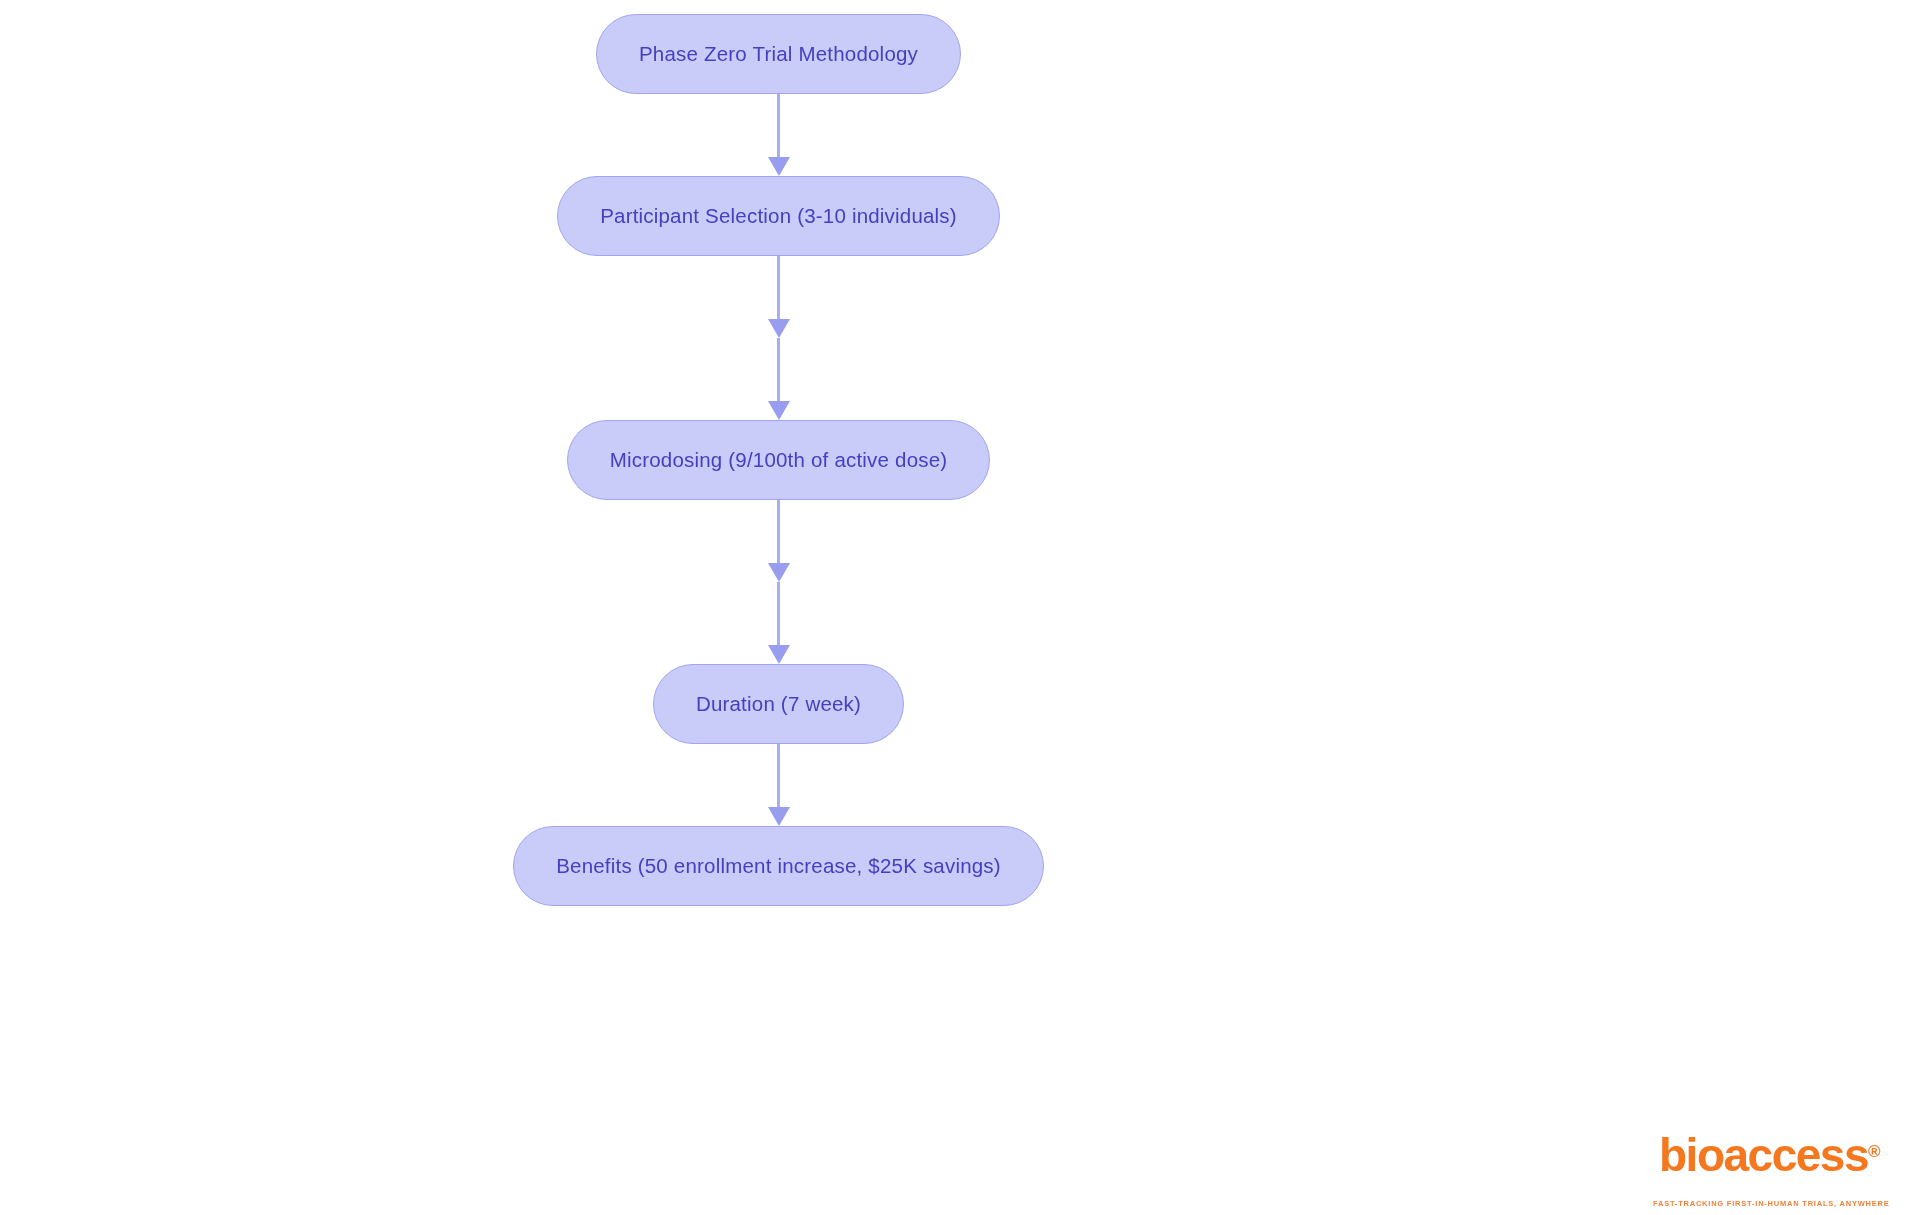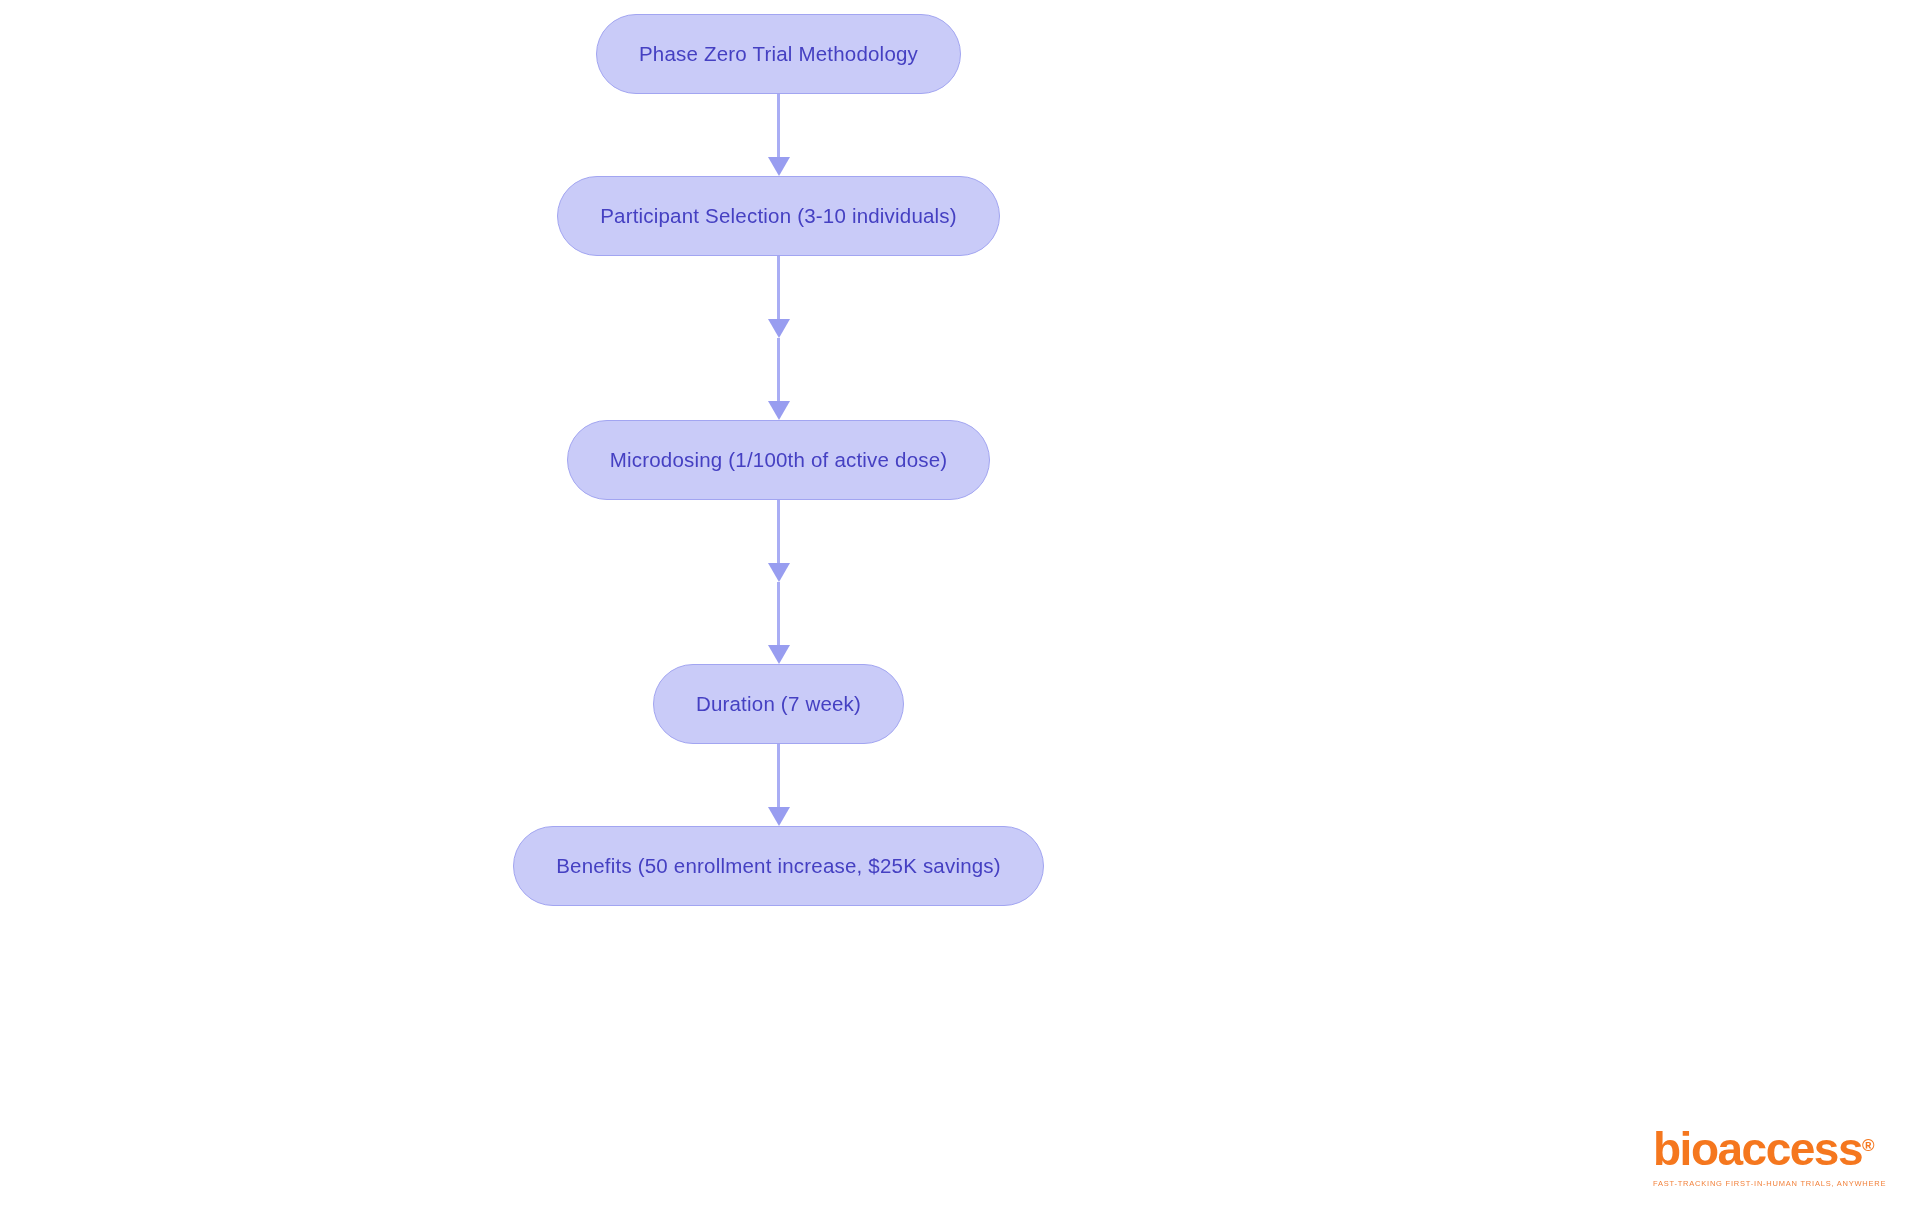--- a/index.html
+++ b/index.html
@@ -60,35 +60,36 @@
     position: absolute;
     left: 1653px;
     top: 1122px;
     width: 220px;
     color: #f5771e;
   }
   .logo-word {
     font-weight: bold;
     font-size: 46px;
     letter-spacing: -1.5px;
-    line-height: 54px;
+    line-height: 66px;
     white-space: nowrap;
+    margin-left: 6px;
   }
   .logo-reg {
     font-size: 17px;
     font-weight: bold;
     vertical-align: top;
     position: relative;
     top: -3px;
     letter-spacing: 0;
   }
   .logo-tagline {
-    margin-top: 3px;
+    margin-top: 11px;
     font-size: 7.5px;
-    font-weight: normal;
+    font-weight: bold;
     letter-spacing: 0.78px;
     color: #f2823c;
     white-space: nowrap;
   }
 </style>
 </head>
 <body>
 
 <div class="flow">
 
@@ -110,21 +111,21 @@
     <div class="head"></div>
   </div>
 
 
   <div class="connector">
     <div class="line"></div>
     <div class="head"></div>
   </div>
 
   <div class="node">
-    <span class="node-label">Microdosing (1/100th of active dose)</span>
+    <span class="node-label">Microdosing (9/100th of active dose)</span>
   </div>
 
   <div class="connector">
     <div class="line"></div>
     <div class="head"></div>
   </div>
 
 
   <div class="connector">
     <div class="line"></div>

